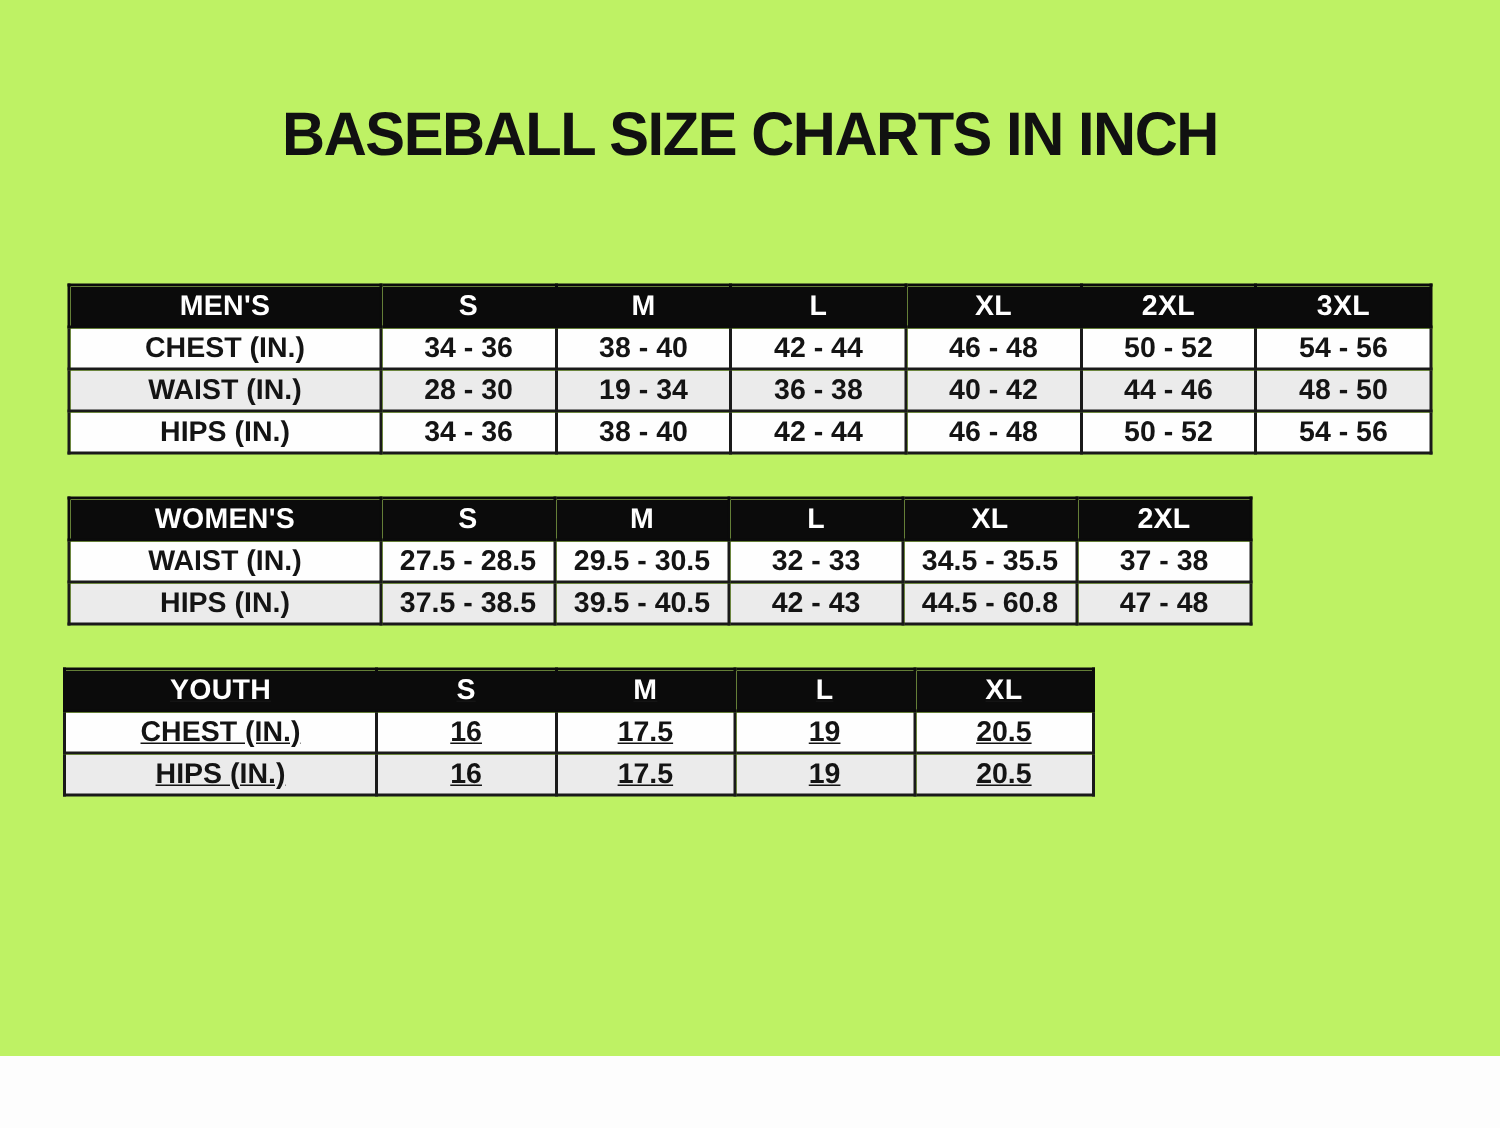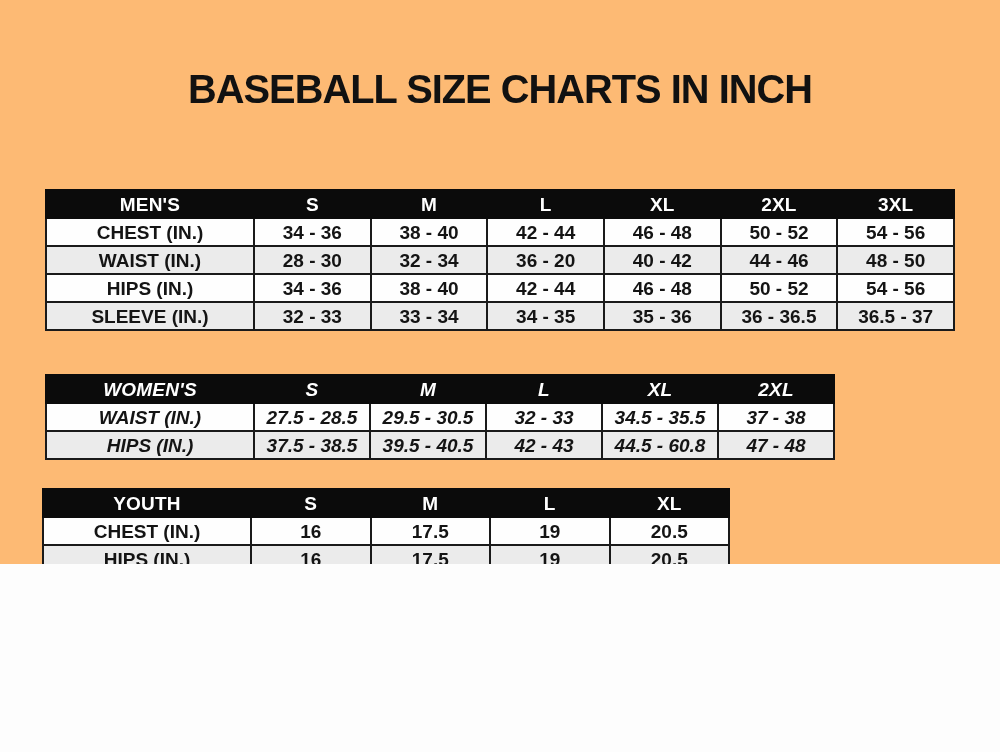--- a/index.html
+++ b/index.html
@@ -4,23 +4,23 @@
 <style>
   html, body {
     margin: 0;
     padding: 0;
     background: #fdfdfd;
     font-family: "Liberation Sans", sans-serif;
   }
   .page {
     position: relative;
     width: 1000px;
-    height: 564px;
+    height: 704px;
     overflow: hidden;
-    background: #fdba74;
+    background: #bef264;
   }
   .page-title {
     margin: 0;
     padding-top: 66px;
     text-align: center;
     font-size: 41px;
     font-weight: bold;
     letter-spacing: -1px;
     color: #111;
     transform: scaleX(0.97);
@@ -29,22 +29,22 @@
     padding-left: 45px;
   }
   table.size-table {
     border-collapse: collapse;
     table-layout: fixed;
     font-weight: bold;
     color: #141414;
   }
   table.size-table col.c-label { width: 208px; }
   table.mens   { width: 910px; margin-top: 76px; }
-  table.womens { width: 790px; margin-top: 43px; font-style: italic; }
-  table.youth  { width: 688px; margin-top: 28px; margin-left: -3px; }
+  table.womens { width: 790px; margin-top: 28px; }
+  table.youth  { width: 688px; margin-top: 28px; margin-left: -3px; text-decoration: underline; }
   table.size-table th,
   table.size-table td {
     height: 26px;
     padding: 0 2px;
     text-align: center;
     vertical-align: middle;
     font-size: 19px;
     line-height: 1;
     white-space: nowrap;
     overflow: hidden;
@@ -97,44 +97,35 @@
             <td>34 - 36</td>
             <td>38 - 40</td>
             <td>42 - 44</td>
             <td>46 - 48</td>
             <td>50 - 52</td>
             <td>54 - 56</td>
           </tr>
           <tr>
             <td>WAIST (IN.)</td>
             <td>28 - 30</td>
-            <td>32 - 34</td>
-            <td>36 - 20</td>
+            <td>19 - 34</td>
+            <td>36 - 38</td>
             <td>40 - 42</td>
             <td>44 - 46</td>
             <td>48 - 50</td>
           </tr>
           <tr>
             <td>HIPS (IN.)</td>
             <td>34 - 36</td>
             <td>38 - 40</td>
             <td>42 - 44</td>
             <td>46 - 48</td>
             <td>50 - 52</td>
             <td>54 - 56</td>
           </tr>
-          <tr>
-            <td>SLEEVE (IN.)</td>
-            <td>32 - 33</td>
-            <td>33 - 34</td>
-            <td>34 - 35</td>
-            <td>35 - 36</td>
-            <td>36 - 36.5</td>
-            <td>36.5 - 37</td>
-          </tr>
         </tbody>
       </table>
 
     <table class="size-table womens">
         <colgroup>
           <col class="c-label">
           <col>
           <col>
           <col>
           <col>

